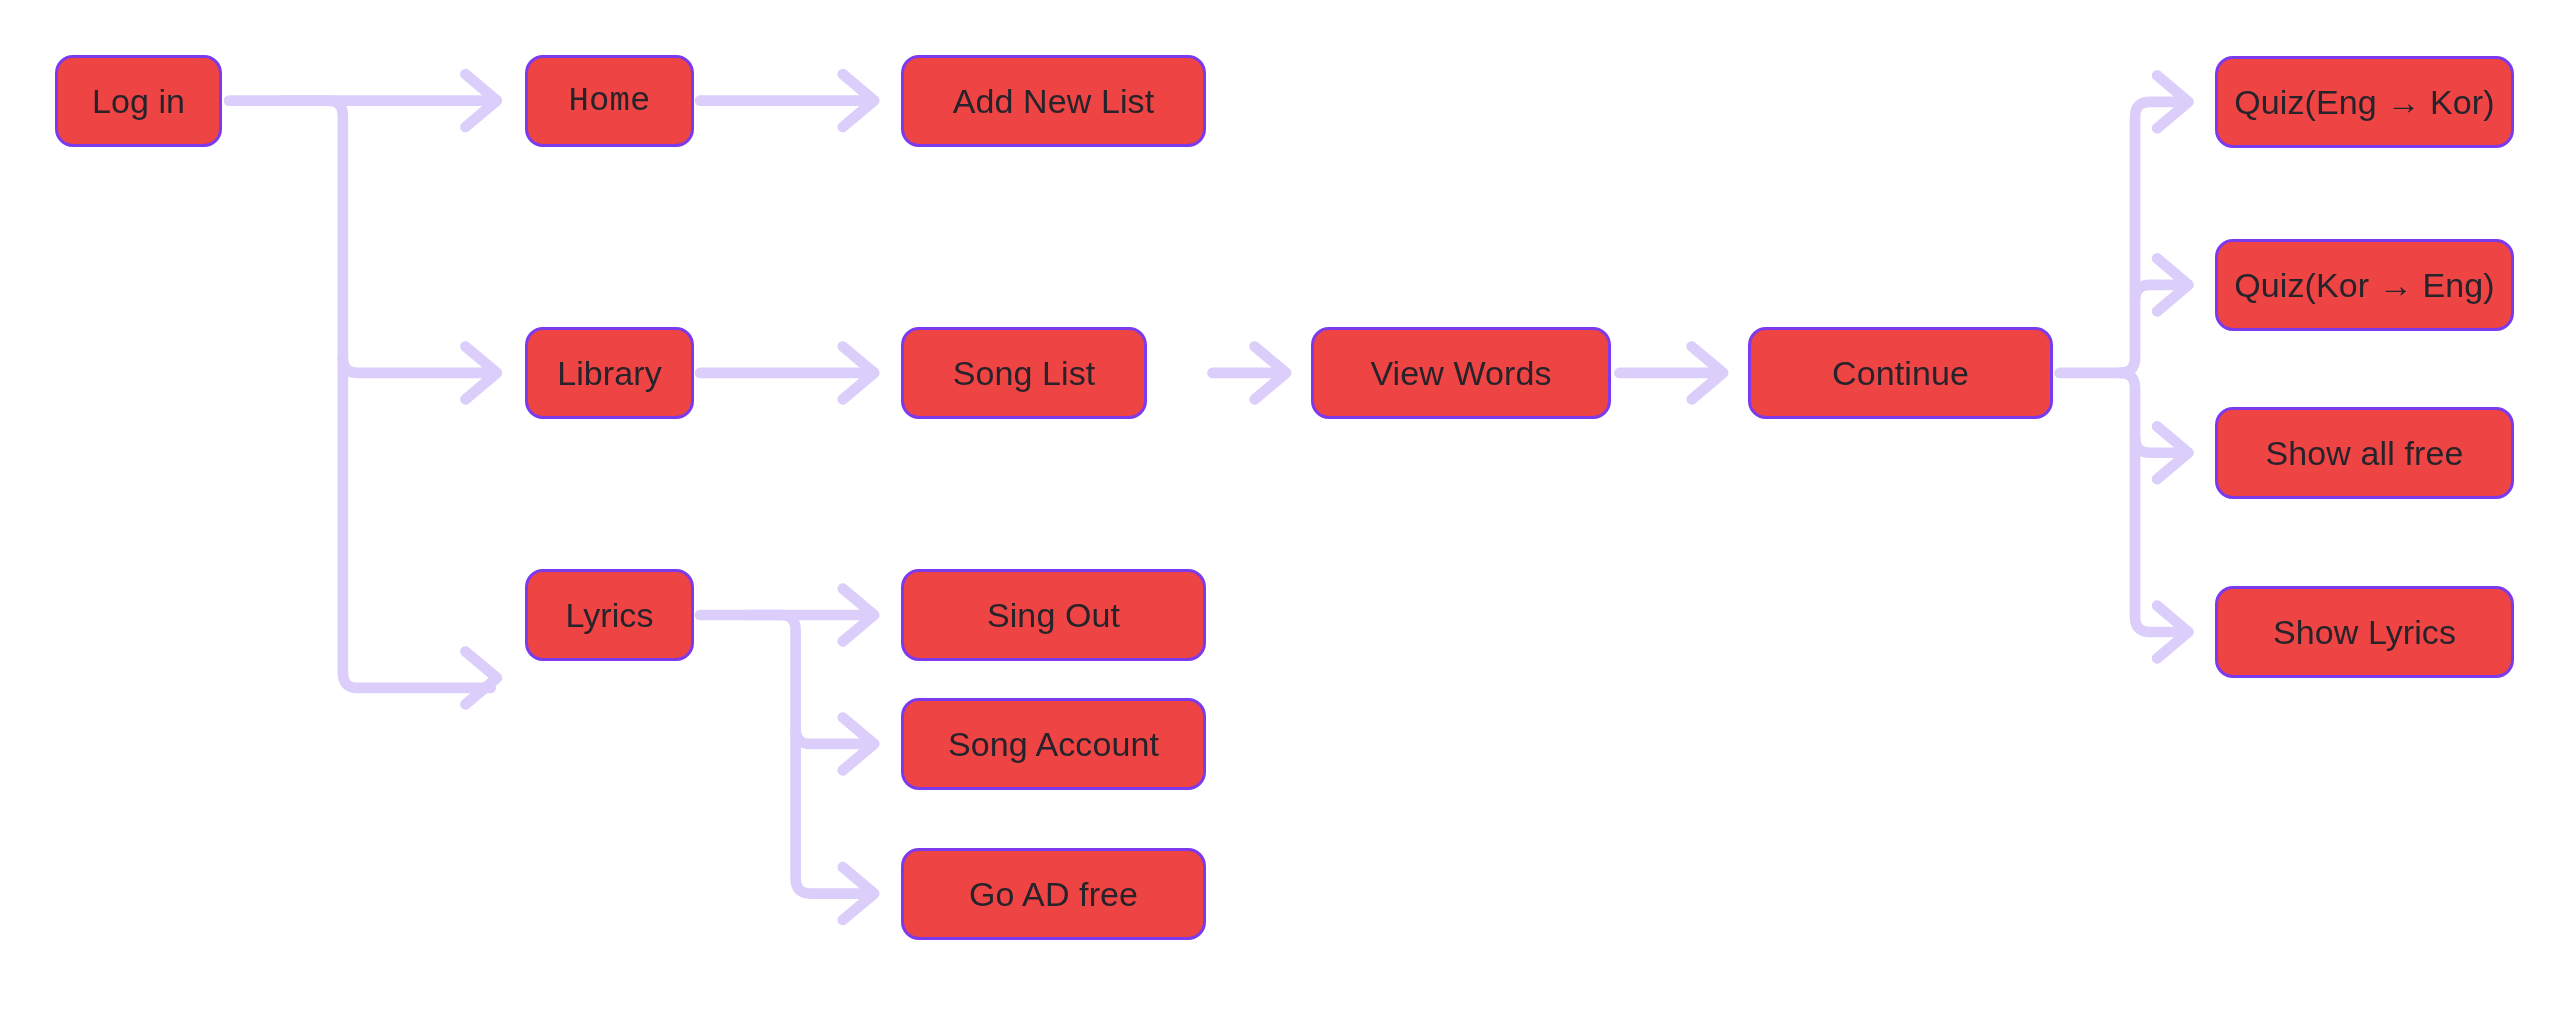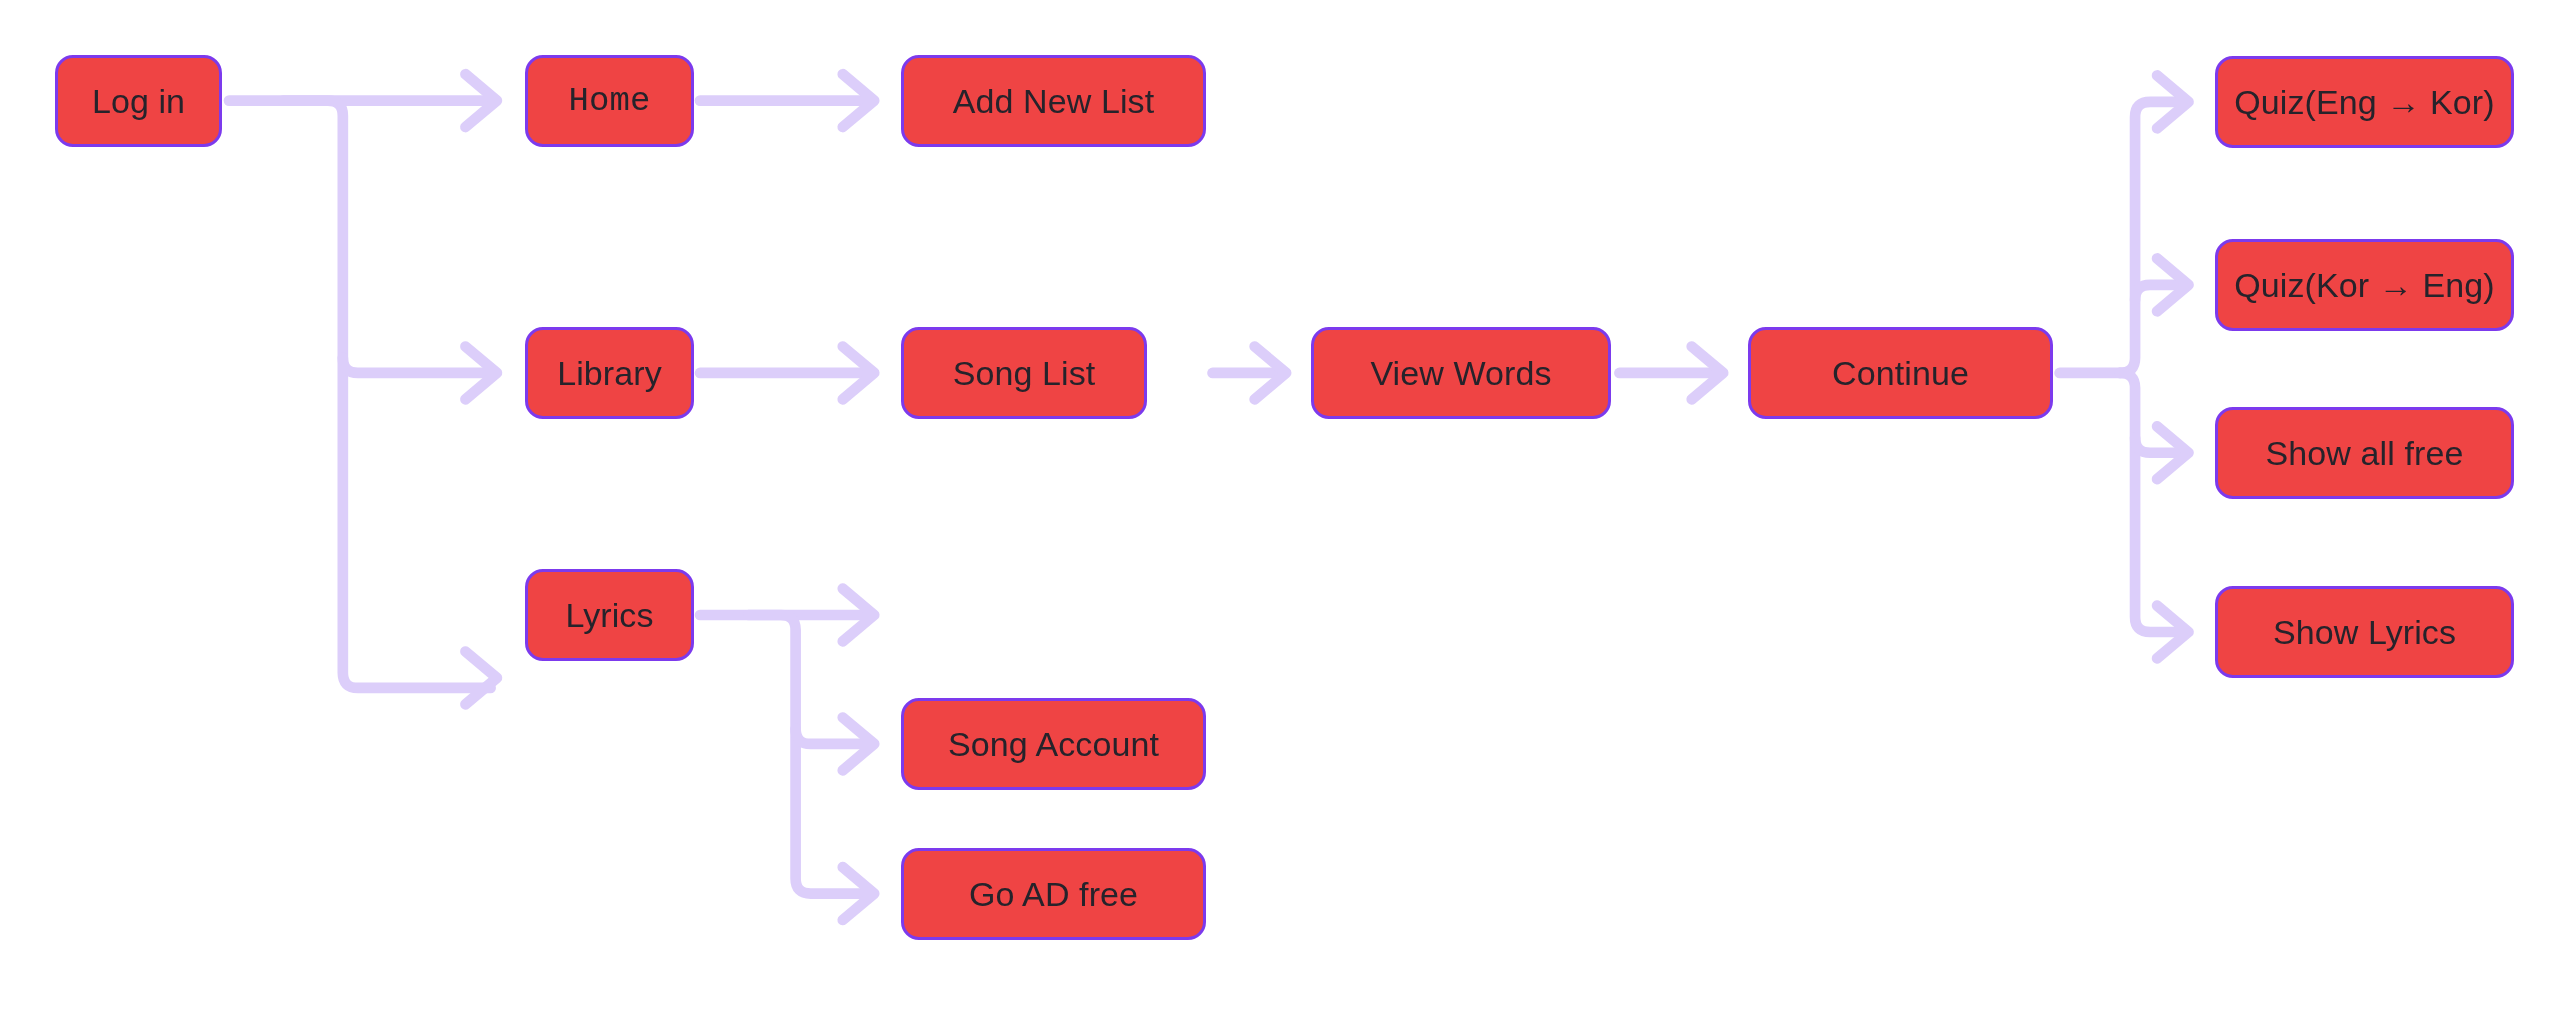--- a/index.html
+++ b/index.html
@@ -126,20 +126,23 @@
   </div>
 
   <div class="node" style="left:1748px; top:327px; width:305px; height:92px;">
     <span class="node-label">Continue</span>
   </div>
 
   <div class="node" style="left:525px; top:569px; width:169px; height:92px;">
     <span class="node-label">Lyrics</span>
   </div>
 
+  <div class="node" style="left:901px; top:569px; width:305px; height:92px;">
+    <span class="node-label">Sing Out</span>
+  </div>
 
   <div class="node" style="left:901px; top:698px; width:305px; height:92px;">
     <span class="node-label">Song Account</span>
   </div>
 
   <div class="node" style="left:901px; top:848px; width:305px; height:92px;">
     <span class="node-label">Go AD free</span>
   </div>
 
   <div class="node" style="left:2215px; top:56px; width:299px; height:92px;">

